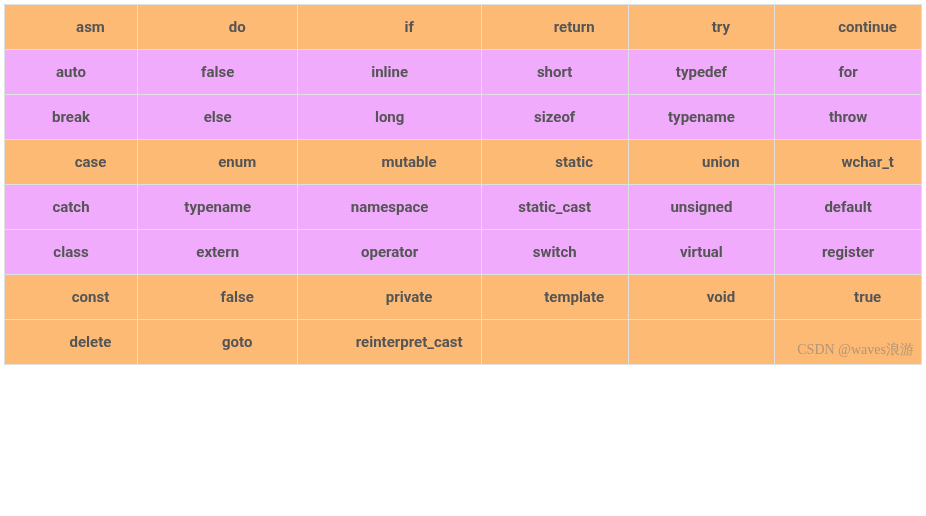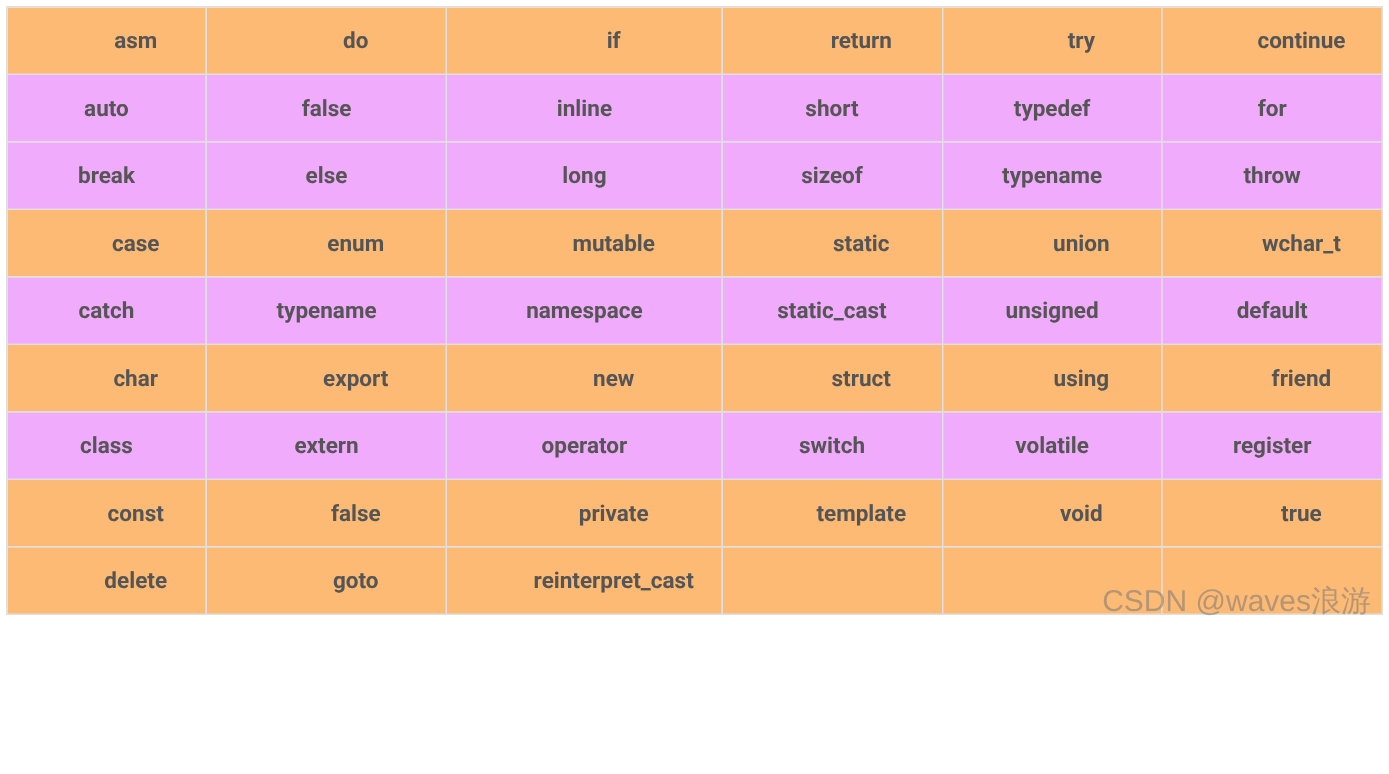--- a/index.html
+++ b/index.html
@@ -35,24 +35,24 @@
   tr.shaded td {
     background: #fdba74;
     padding-left: 43px;
   }
   tr.plain td {
     background: #f0abfc;
   }
   .watermark {
     position: absolute;
     right: 12px;
-    bottom: 0;
-    font-size: 20px;
+    bottom: 10px;
+    font-size: 14px;
     color: rgba(120,120,120,0.55);
-    font-family: Liberation Sans, sans-serif;
+    font-family: Liberation Serif, serif;
     pointer-events: none;
   }
 </style>
 </head>
 <body>
 
 <table>
   <colgroup>
     <col class="c1">
       <col class="c2">
@@ -95,34 +95,26 @@
       <td>wchar_t</td>
     </tr>
     <tr class="plain">
       <td>catch</td>
       <td>typename</td>
       <td>namespace</td>
       <td>static_cast</td>
       <td>unsigned</td>
       <td>default</td>
     </tr>
-    <tr class="shaded">
-      <td>char</td>
-      <td>export</td>
-      <td>new</td>
-      <td>struct</td>
-      <td>using</td>
-      <td>friend</td>
-    </tr>
     <tr class="plain">
       <td>class</td>
       <td>extern</td>
       <td>operator</td>
       <td>switch</td>
-      <td>volatile</td>
+      <td>virtual</td>
       <td>register</td>
     </tr>
     <tr class="shaded">
       <td>const</td>
       <td>false</td>
       <td>private</td>
       <td>template</td>
       <td>void</td>
       <td>true</td>
     </tr>

